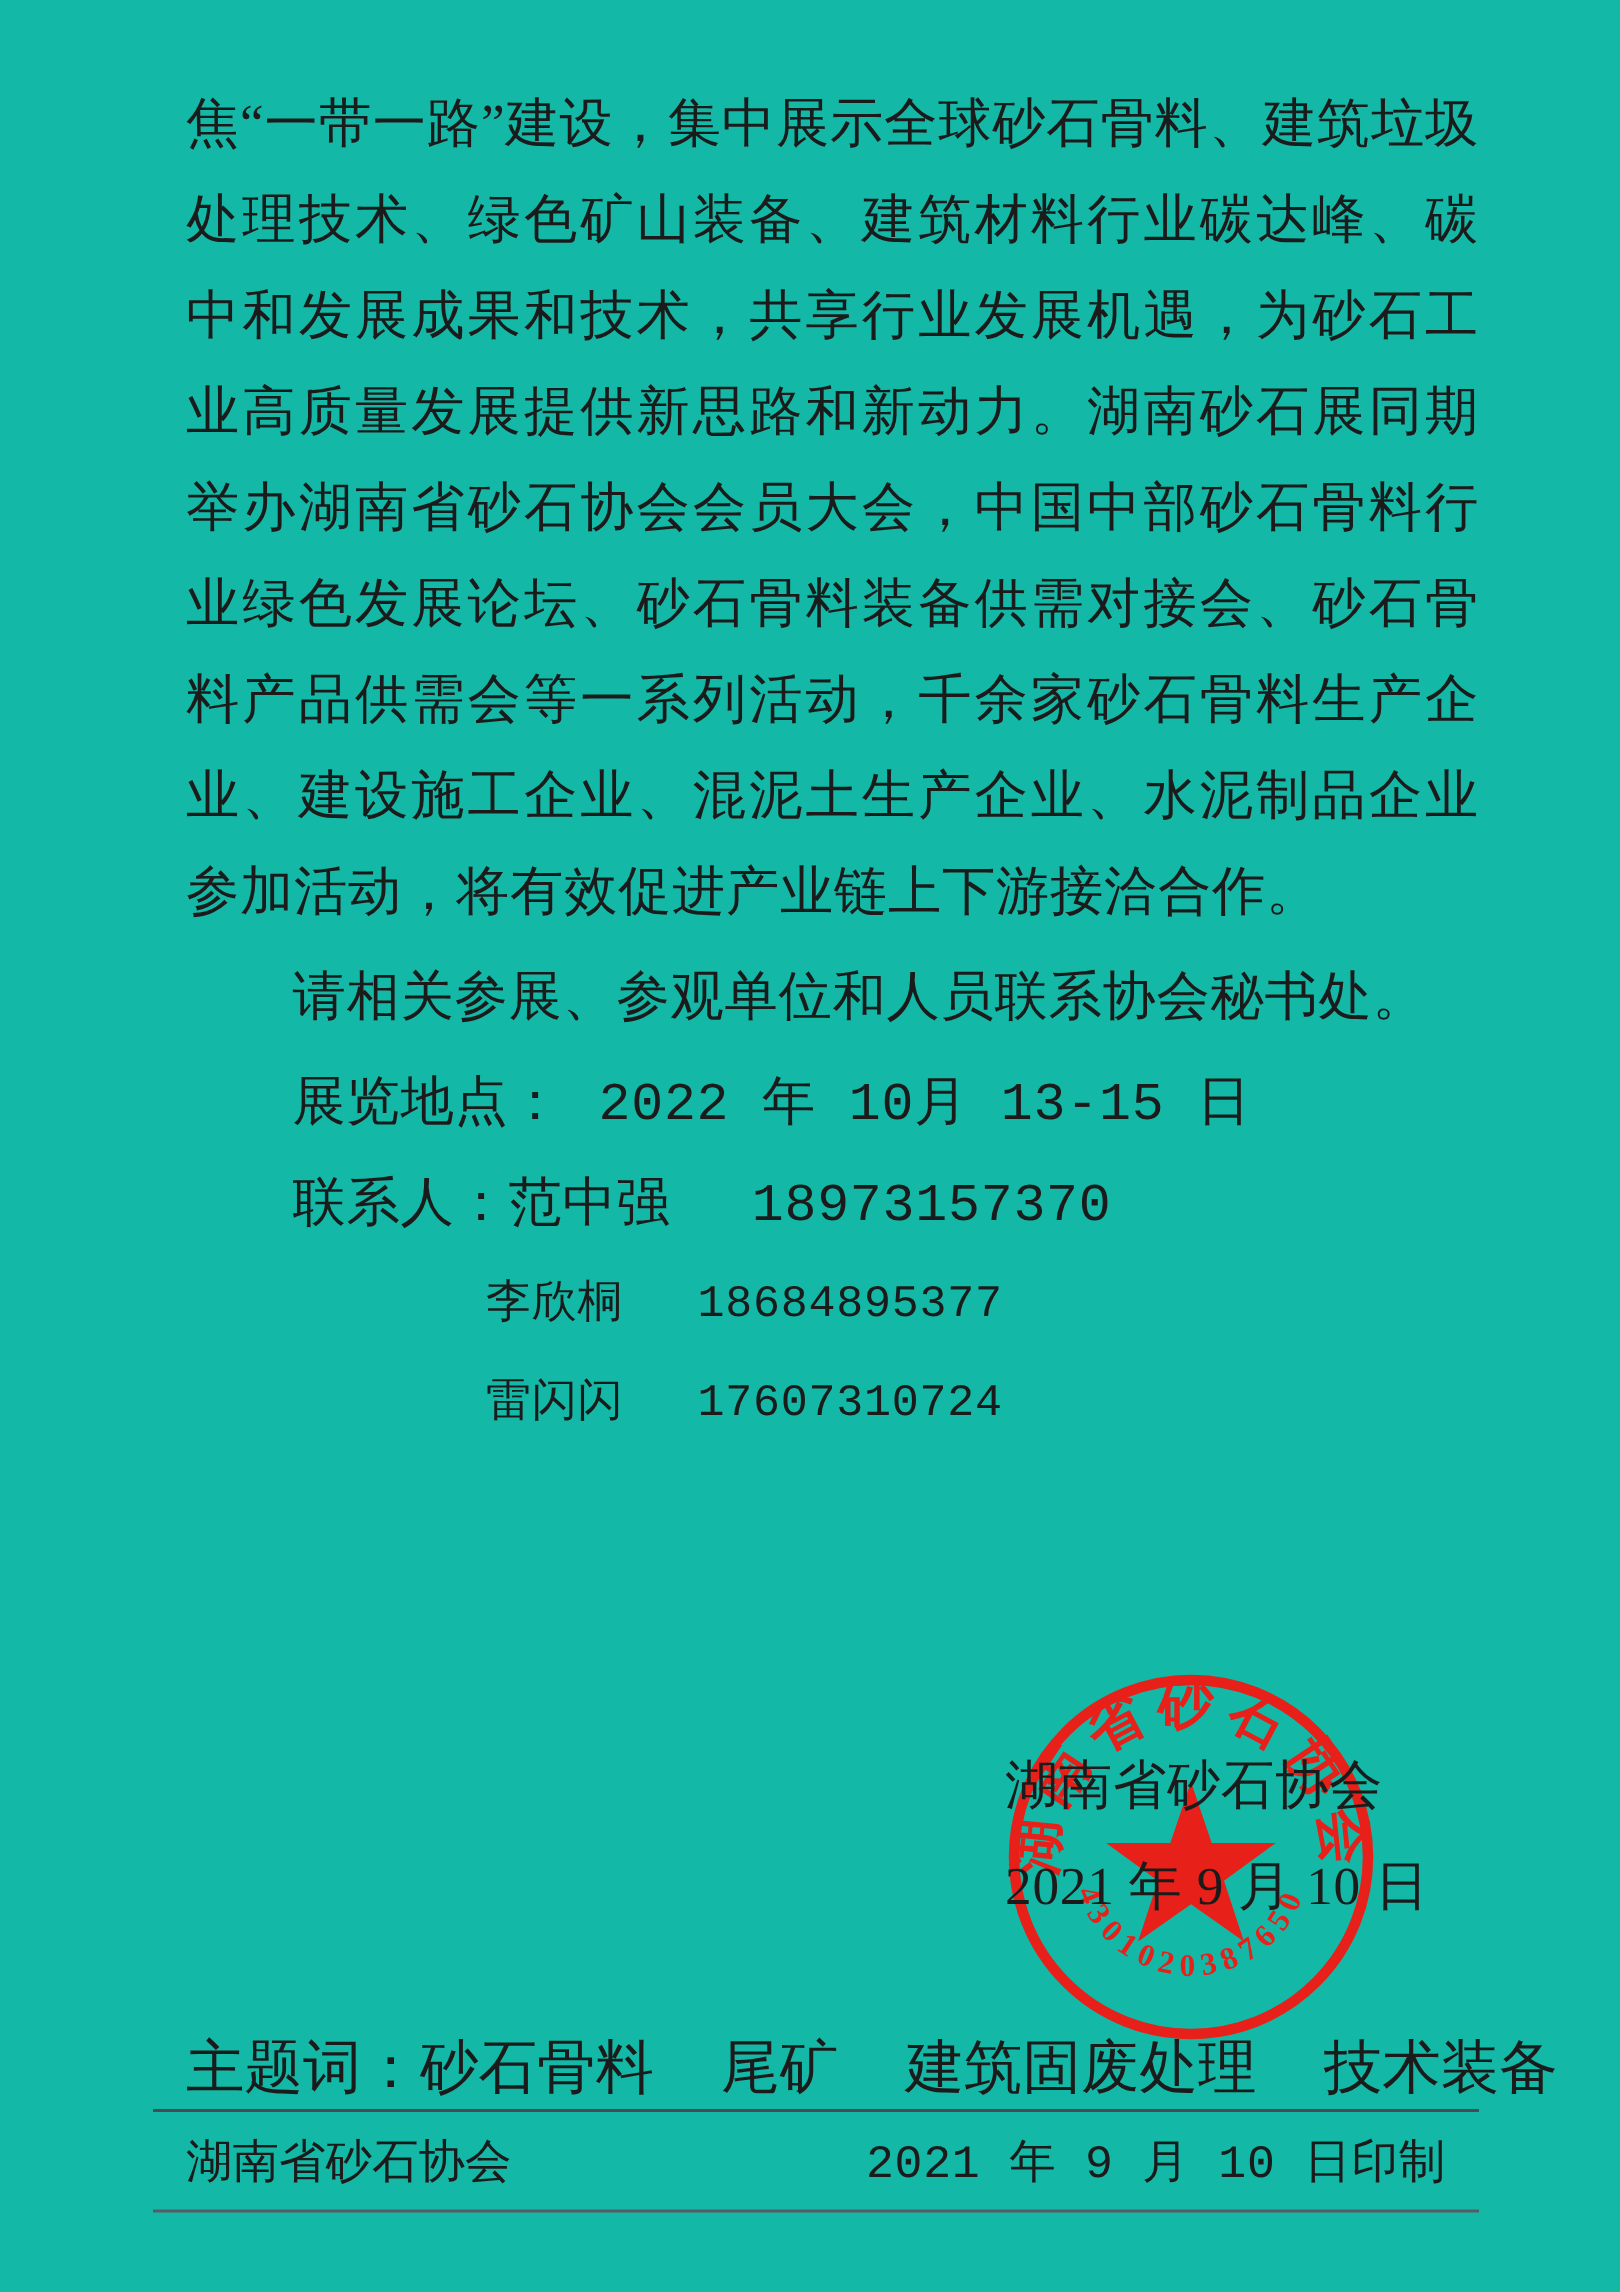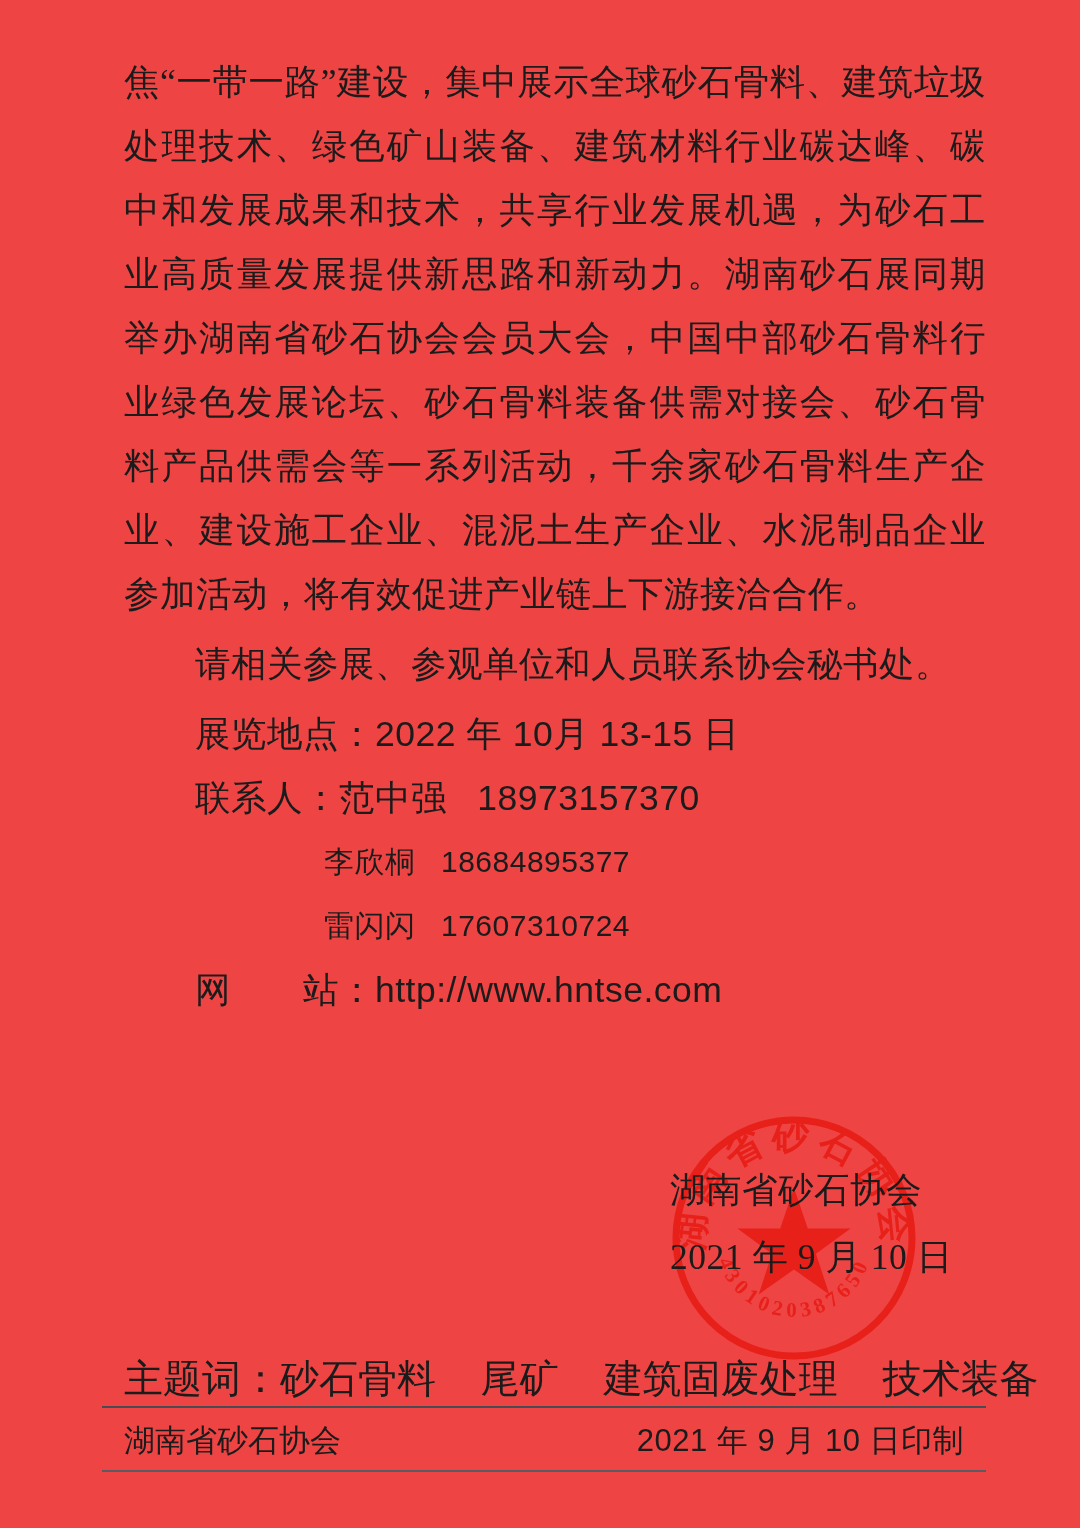--- a/index.html
+++ b/index.html
@@ -10,21 +10,21 @@
   }
   body {
     font-family: "Liberation Serif", "DejaVu Serif", serif;
     color: #1a1a1a;
   }
   #page {
     position: relative;
     width: 1080px;
     height: 1528px;
     margin: 0 auto;
-    background: #ef4444;
+    background: #14b8a6;
     overflow: hidden;
   }
 
   
   .doc-body {
     position: absolute;
     left: 124px;
     top: 50px;
     width: 862px;
   }
@@ -61,22 +61,23 @@
   .contact-sub {
     margin: 0;
     font-size: 30px;
     line-height: 64px;
     padding-left: 200px;
     letter-spacing: 0.5px;
     color: #1b1b1b;
     white-space: nowrap;
   }
   .latin {
-    font-family: Liberation Sans, sans-serif;
-    letter-spacing: 0.5px;
+    font-family: Liberation Mono, monospace;
+    letter-spacing: 0.5px;
+    margin-left: 24px;
   }
   .sp {
     display: inline-block;
     width: 0.85em;
   }
 
   
   .sign-block {
     position: absolute;
     left: 124px;
@@ -178,23 +179,20 @@
     </p>
 
     <p class="contact-sub">
       <span>李欣桐</span><span class="sp"></span><span class="latin">18684895377</span>
     </p>
 
     <p class="contact-sub">
       <span>雷闪闪</span><span class="sp"></span><span class="latin">17607310724</span>
     </p>
 
-    <p class="info-line">
-      <span>网　　站：</span><span class="latin">http://www.hntse.com</span>
-    </p>
 
   </div>
 
   <div class="seal">
     <svg viewBox="0 0 252 252" xmlns="http://www.w3.org/2000/svg">
       <defs>
         <path id="arcTop" d="M 36 126 A 90 90 0 0 1 216 126" fill="none"></path>
         <path id="arcBottom" d="M 47 126 A 79 79 0 0 0 205 126" fill="none"></path>
       </defs>
       <circle cx="126" cy="126" r="118" fill="none" stroke="#e8201a" stroke-width="7"></circle>

